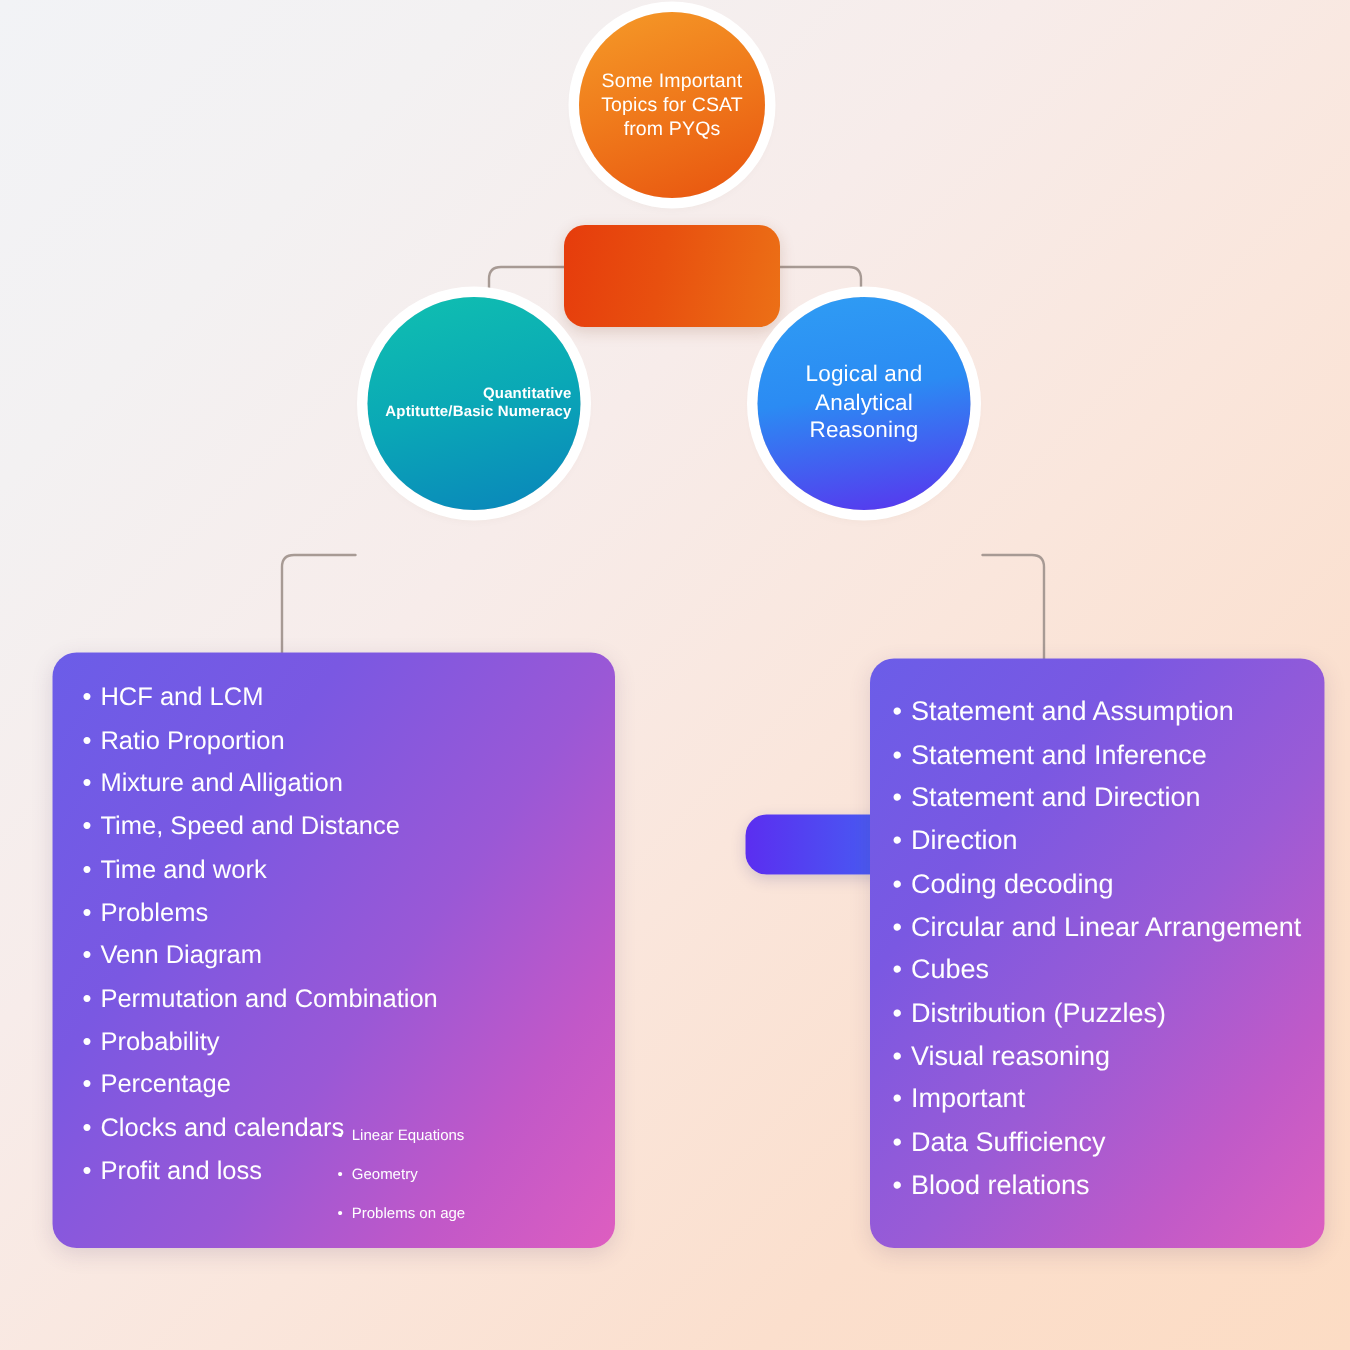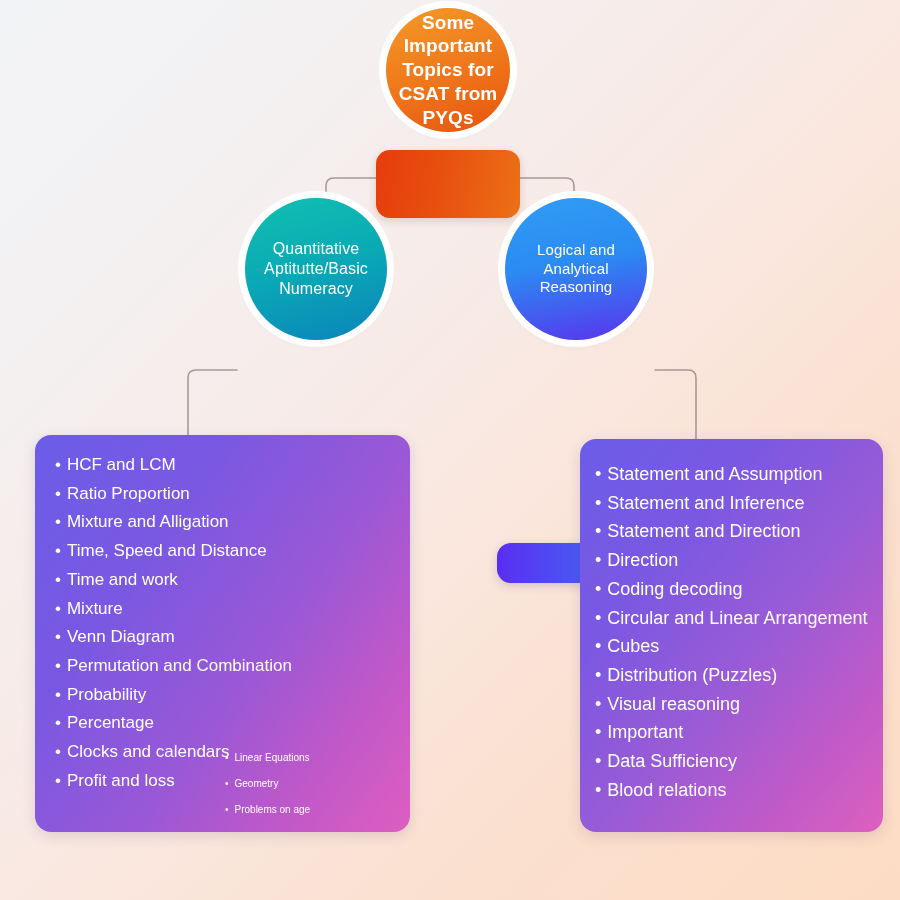--- a/index.html
+++ b/index.html
@@ -66,34 +66,34 @@
   #node-root { left: 376px; top: 8px; width: 144px; height: 180px; }
   #node-root .base {
     left: 0; top: 118px; width: 144px; height: 68px;
     background: linear-gradient(100deg, #e63c0c 0%, #e8500f 45%, #ec7016 100%);
     box-shadow: 0 3px 10px rgba(120, 55, 20, 0.18);
   }
   #node-root .bulb {
     left: 10px; top: 0; width: 124px; height: 124px;
     background: linear-gradient(160deg, #f59a28 0%, #f07c1c 45%, #e8530f 100%);
   }
-  #node-root .label { font-size: 19px; font-weight: 700; }
+  #node-root .label { font-size: 13px; font-weight: 400; }
 
   
   #node-quant { left: 237px; top: 198px; width: 158px; height: 188px; }
   #node-quant .base {
     left: 0; top: 345px; width: 158px; height: 40px;
     background: linear-gradient(90deg, #0a6fb5 0%, #0889b9 50%, #07a8b4 100%);
     box-shadow: 0 3px 10px rgba(20, 70, 110, 0.18);
   }
   #node-quant .bulb {
     left: 8px; top: 0; width: 142px; height: 142px;
     background: linear-gradient(165deg, #10c0b0 0%, #0aa8b6 50%, #0a84bb 100%);
   }
-  #node-quant .label { font-size: 16px; font-weight: 400; }
+  #node-quant .label { font-size: 10px; font-weight: 700; text-align: right; }
 
   
   #node-logic { left: 497px; top: 198px; width: 158px; height: 188px; }
   #node-logic .base {
     left: 0; top: 345px; width: 158px; height: 40px;
     background: linear-gradient(90deg, #5b2ef0 0%, #4a56f2 50%, #2f7bf0 100%);
     box-shadow: 0 3px 10px rgba(40, 40, 120, 0.18);
   }
   #node-logic .bulb {
     left: 8px; top: 0; width: 142px; height: 142px;
@@ -182,21 +182,21 @@
     </div>
   </div>
 
   <div class="card" id="card-quant">
     <ul class="topic-list" id="quant-col-main">
         <li>HCF and LCM</li>
         <li>Ratio Proportion</li>
         <li>Mixture and Alligation</li>
         <li>Time, Speed and Distance</li>
         <li>Time and work</li>
-        <li>Mixture</li>
+        <li>Problems</li>
         <li>Venn Diagram</li>
         <li>Permutation and Combination</li>
         <li>Probability</li>
         <li>Percentage</li>
         <li>Clocks and calendars</li>
         <li>Profit and loss</li>
       </ul>
     <ul class="topic-list" id="quant-col-extra">
         <li>Linear Equations</li>
         <li>Geometry</li>

